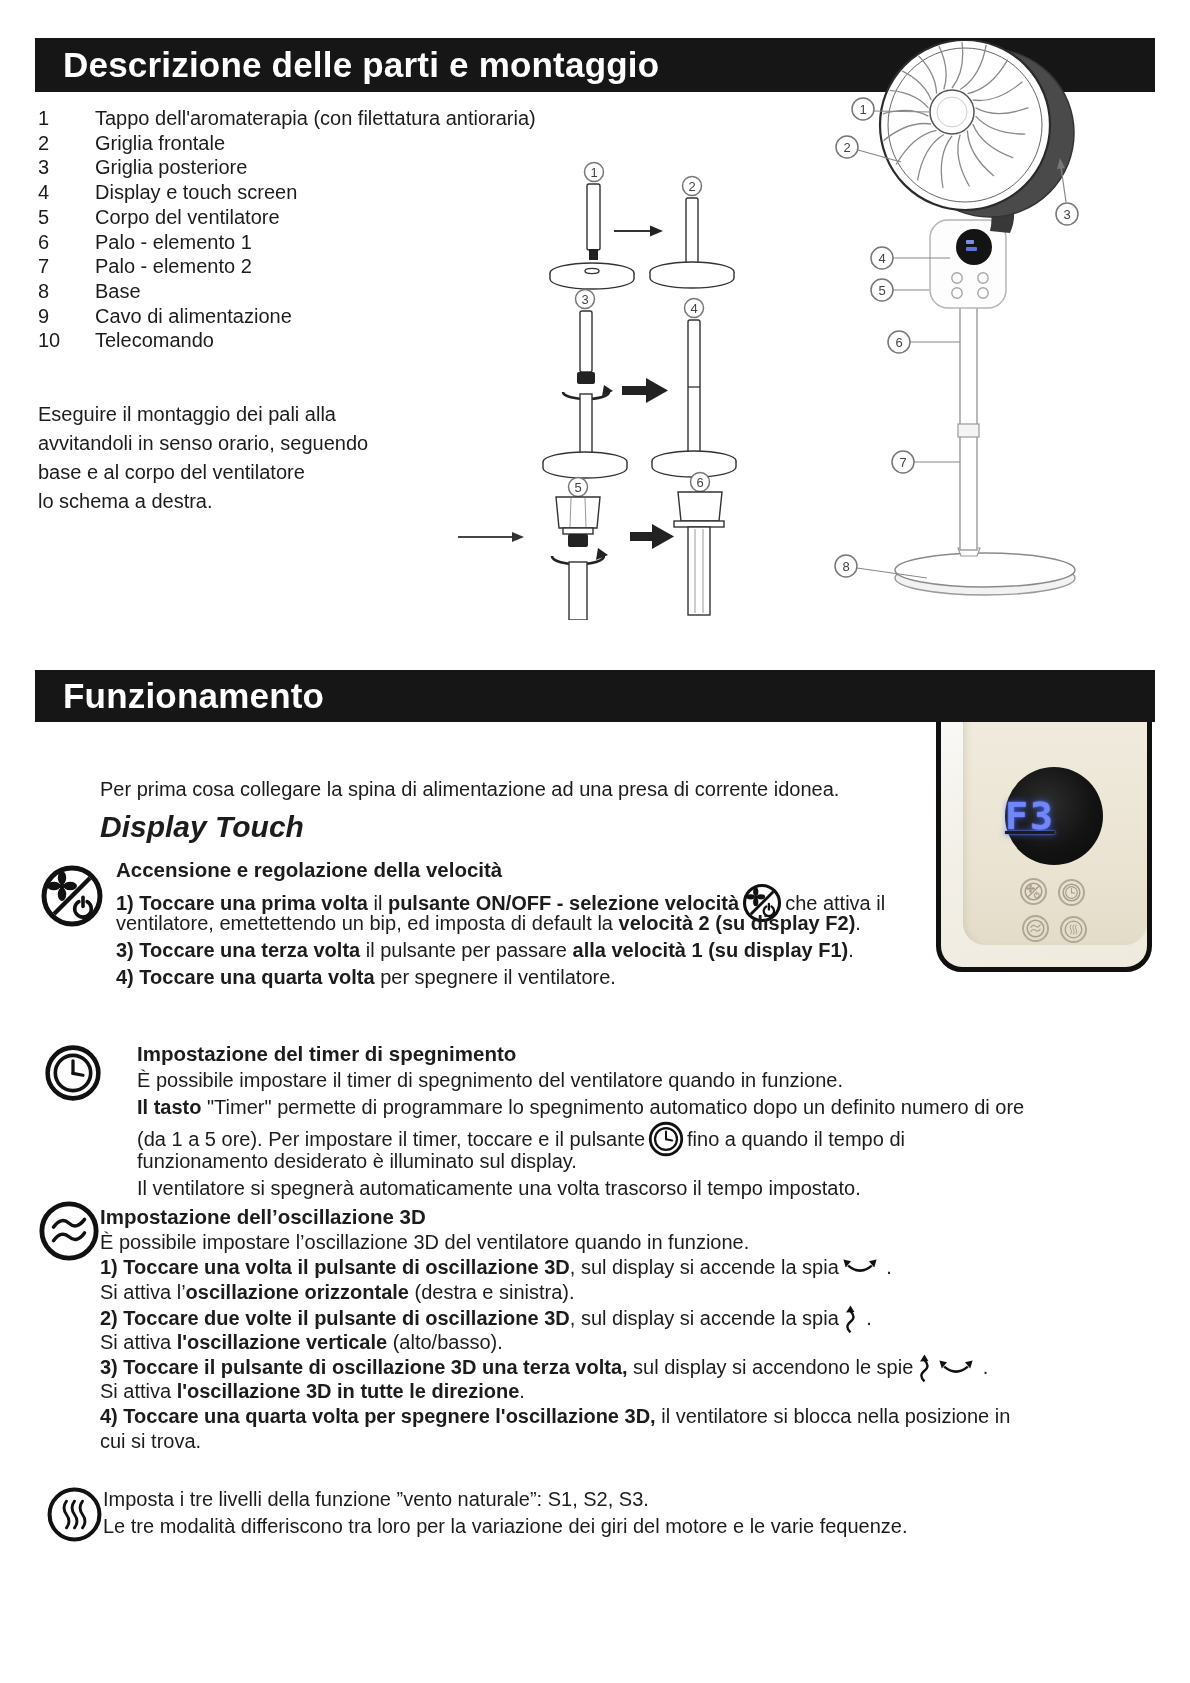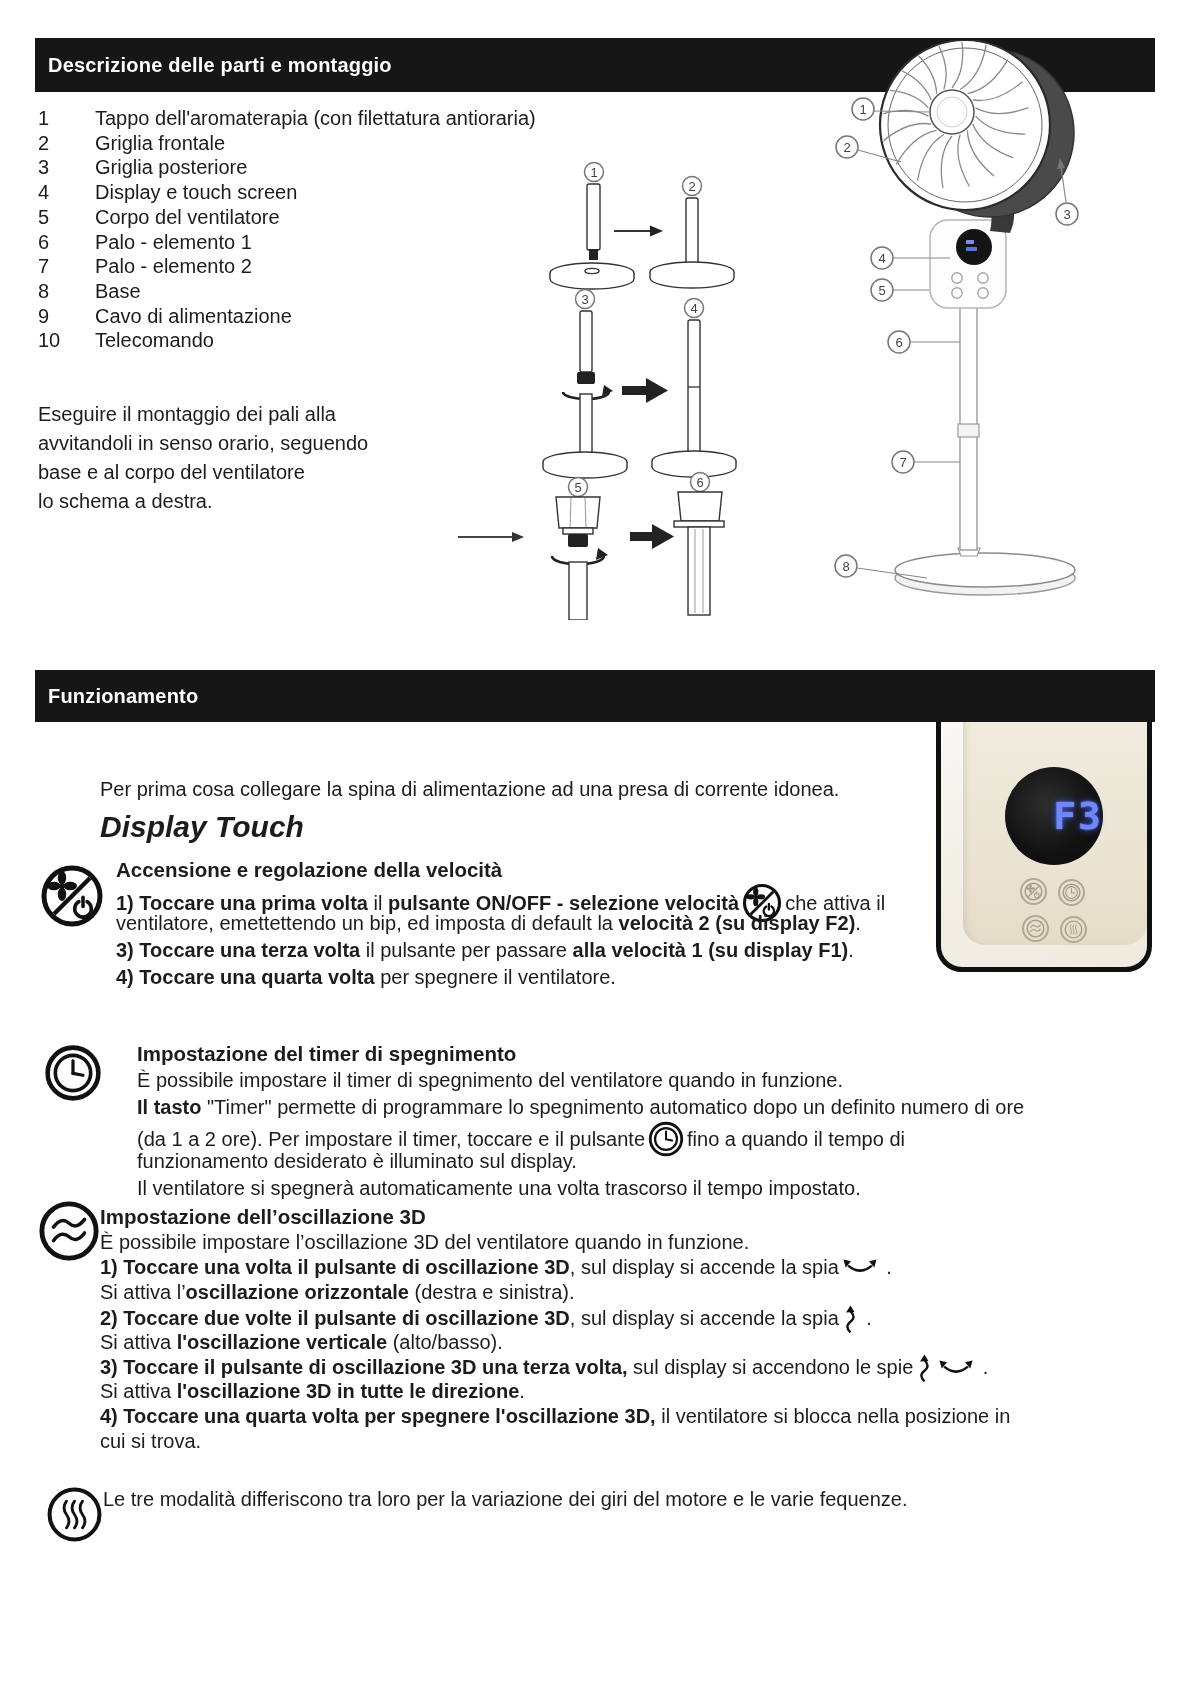--- a/index.html
+++ b/index.html
@@ -3,21 +3,21 @@
 <meta charset="utf-8">
 <style>
   * { margin:0; padding:0; box-sizing:border-box; }
   html,body { background:#ffffff; }
   body {
     width:1190px; height:1683px; position:relative; overflow:hidden;
     font-family:"Liberation Sans", sans-serif; color:#1c1c1c;
   }
   .bar {
     position:absolute; left:35px; width:1120px; background:#161616; color:#ffffff;
-    font-size:20px; font-weight:700; padding-left:13px; letter-spacing:0.2px;
+    font-size:35px; font-weight:700; padding-left:28px; letter-spacing:0.2px;
   }
   #bar1 { top:38px; height:54px; line-height:54px; z-index:1; }
   #bar2 { top:670px; height:52px; line-height:52px; z-index:3; }
 
   
   #parts { position:absolute; left:38px; top:106px; z-index:2; }
   .part-row { display:flex; font-size:20px; line-height:24.7px; }
   .part-num { width:57px; }
   .part-label { white-space:nowrap; }
 
@@ -68,21 +68,21 @@
     box-shadow:inset 6px 0 10px -6px #c9c2b0;
   }
   #photo .ridges {
     position:absolute; left:40px; right:18px; top:5px; height:9px; opacity:.55;
     background:repeating-linear-gradient(90deg,#b9b2a0 0 2px, #efe9db 2px 5px);
     border-radius:4px;
   }
   #photo .led {
     position:absolute; left:64px; top:66px; width:98px; height:98px; border-radius:50%;
     background:radial-gradient(circle at 42% 38%, #2e2e2e 0%, #131313 55%, #0a0a0a 100%);
-    display:flex; align-items:center; justify-content:flex-end;
+    display:flex; align-items:center; justify-content:flex-start;text-decoration:underline;
   }
   #photo .led span {
     font-family:"DejaVu Sans Mono", monospace; font-weight:700; font-size:38px;
     color:#7187f5; letter-spacing:2px;
     text-shadow:0 0 7px #3a57e8, 0 0 2px #8ea1ff;
   }
   .tbtn {
     position:absolute; width:27px; height:27px; border-radius:50%;
     border:2px solid #b1a796; color:#a89d8d;
     display:flex; align-items:center; justify-content:center;
@@ -387,21 +387,21 @@
 </div>
 
 <svg id="icn-timer" class="icn-big">
     <use href="#i-timer"></use>
   </svg>
 <div id="sec-timer" class="sec">
   <h3>Impostazione del timer di spegnimento</h3>
   <div class="line"><span><span>È possibile impostare il timer di spegnimento del ventilatore quando in funzione.</span></span></div>
   <div class="line"><span><span class="b">Il tasto</span><span> "Timer" permette di programmare lo spegnimento automatico dopo un definito numero di ore</span></span></div>
   <div class="line">
-    <span><span>(da 1 a 2 ore).  Per impostare il timer, toccare e il pulsante</span></span><svg class="ico-inline ico-timer-inline" viewBox="0 0 64 64">
+    <span><span>(da 1 a 5 ore).  Per impostare il timer, toccare e il pulsante</span></span><svg class="ico-inline ico-timer-inline" viewBox="0 0 64 64">
         <use href="#i-timer"></use>
       </svg><span><span>fino a quando il tempo di</span></span>
   </div>
   <div class="line"><span><span>funzionamento desiderato è illuminato sul display.</span></span></div>
   <div class="line"><span><span>Il ventilatore si spegnerà automaticamente una volta trascorso il tempo impostato.</span></span></div>
 </div>
 
 <svg id="icn-osc" class="icn-big">
     <use href="#i-osc"></use>
   </svg>
@@ -429,14 +429,15 @@
   </div>
   <div class="line"><span><span>Si attiva </span><span class="b">l'oscillazione 3D in tutte le direzione</span><span>.</span></span></div>
   <div class="line"><span><span class="b">4) Toccare una quarta volta per spegnere l'oscillazione 3D,</span><span> il ventilatore si blocca nella posizione in</span></span></div>
   <div class="line"><span><span>cui si trova.</span></span></div>
 </div>
 
 <svg id="icn-wind" class="icn-big">
     <use href="#i-wind"></use>
   </svg>
 <div id="sec-natural" class="sec">
+  <div class="line"><span><span>Imposta i tre livelli della funzione ”vento naturale”: S1, S2, S3.</span></span></div>
   <div class="line"><span><span>Le tre modalità differiscono tra loro per la variazione dei giri del motore e le varie fequenze.</span></span></div>
 </div>
 
 </body></html>

